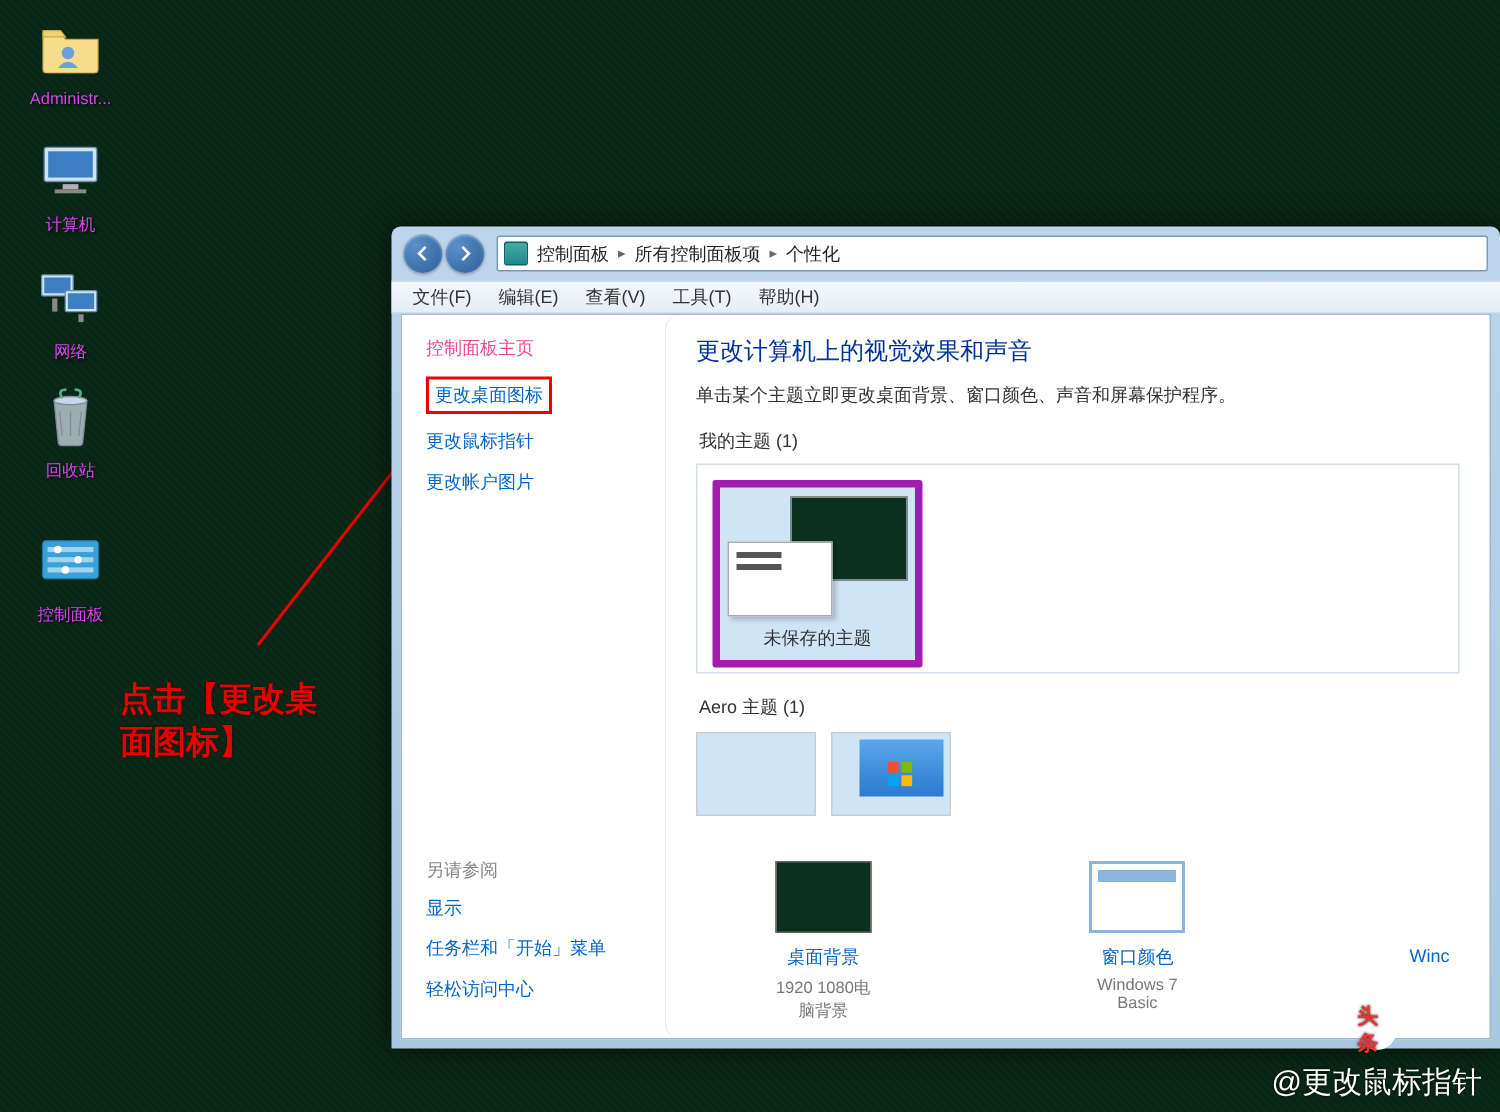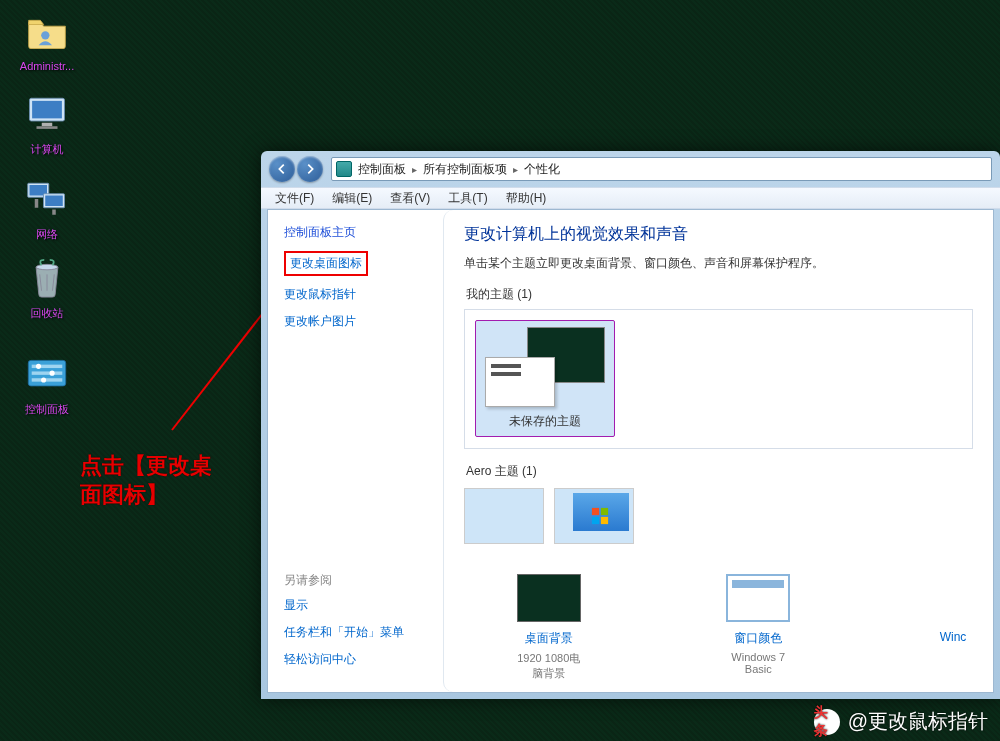--- a/index.html
+++ b/index.html
@@ -79,21 +79,21 @@
 
   .client {
     flex:1; background:#fff; margin:0 6px 6px 6px;
     display:flex;
     border:1px solid #9db8d1;
   }
   .sidebar {
     width:175px; padding:14px 16px; font-size:12px;
     display:flex; flex-direction:column;
   }
-  .sidebar .hd { color:#1d4ed8; margin-bottom:10px; }
+  .sidebar .hd { color:#ec4899; margin-bottom:10px; }
   .sidebar .link { color:#0066cc; margin-bottom:10px; cursor:pointer; }
   .sidebar .link.boxed {
     border:2px solid #e00; padding:2px 4px; display:inline-block;
     color:#0066cc;
   }
   .sidebar .seealso { margin-top:auto; padding-top:20px; }
   .sidebar .seealso .st { color:#888; margin-bottom:8px; }
 
   .main {
     flex:1; padding:14px 20px 10px 20px; position:relative;
@@ -119,21 +119,21 @@
   }
   .theme-thumb .winmock {
     position:absolute; left:0; bottom:0; width:70px; height:50px;
     background:#fff; border:1px solid #aaa;
     box-shadow:2px 2px 3px rgba(0,0,0,.2);
   }
   .theme-thumb .winmock::before {
     content:""; position:absolute; left:5px; top:6px; width:30px; height:4px; background:#555; box-shadow:0 8px 0 #555;
   }
   .theme-name { color:#333; }
-  .theme-item.sel { background:#d0e4f7; padding:6px 0; border:1px solid #a21caf; border-radius:2px; }
+  .theme-item.sel { background:#d0e4f7; padding:6px 0; border:5px solid #a21caf; border-radius:2px; }
 
   .aero-row {
     display:flex; gap:10px; margin-top:8px;
   }
   .aero-thumb { width:80px; height:56px; border:1px solid #ccc; position:relative; background:#cee5f8; }
   .aero-thumb .wall2 { position:absolute; right:4px; top:4px; width:56px; height:38px; background:linear-gradient(#5aa7e8,#2a7ad0); }
   .aero-thumb .winlogo { position:absolute; right:24px; top:18px; width:18px; height:18px; }
 
   .bottom-row {
     display:flex; gap:140px; margin-top:30px; padding-left:50px;
@@ -149,20 +149,21 @@
   
   .arrow-line {
     position:absolute; left:162px; top:280px; width:130px; height:160px;
     pointer-events:none;
   }
 
   .watermark {
     position:absolute; right:12px; bottom:6px;
     color:#fff; font-size:20px; display:flex; align-items:center; gap:8px;
     text-shadow:0 0 2px #000;
+    flex-direction:column;
   }
   .watermark .wm-ic {
     width:26px; height:26px; border-radius:50%; background:#fff; color:#e33;
     display:flex; align-items:center; justify-content:center;
     font-weight:bold; font-size:14px;
   }
 </style>
 </head>
 <body>
 

